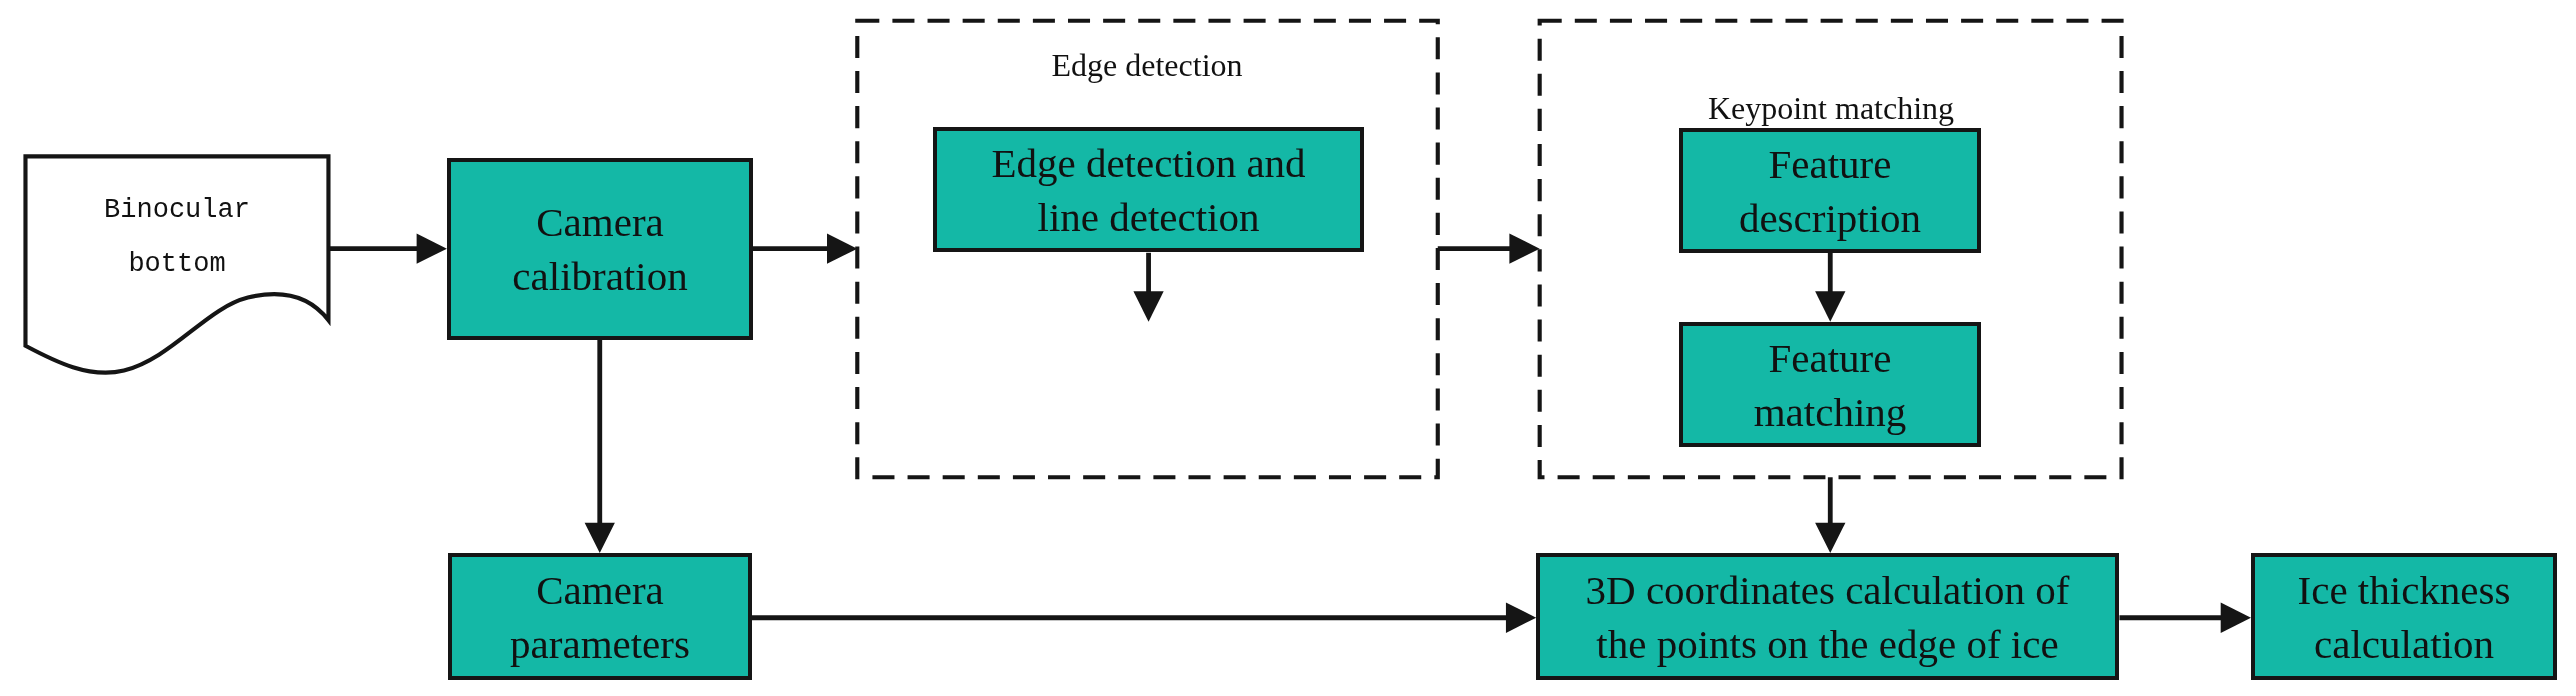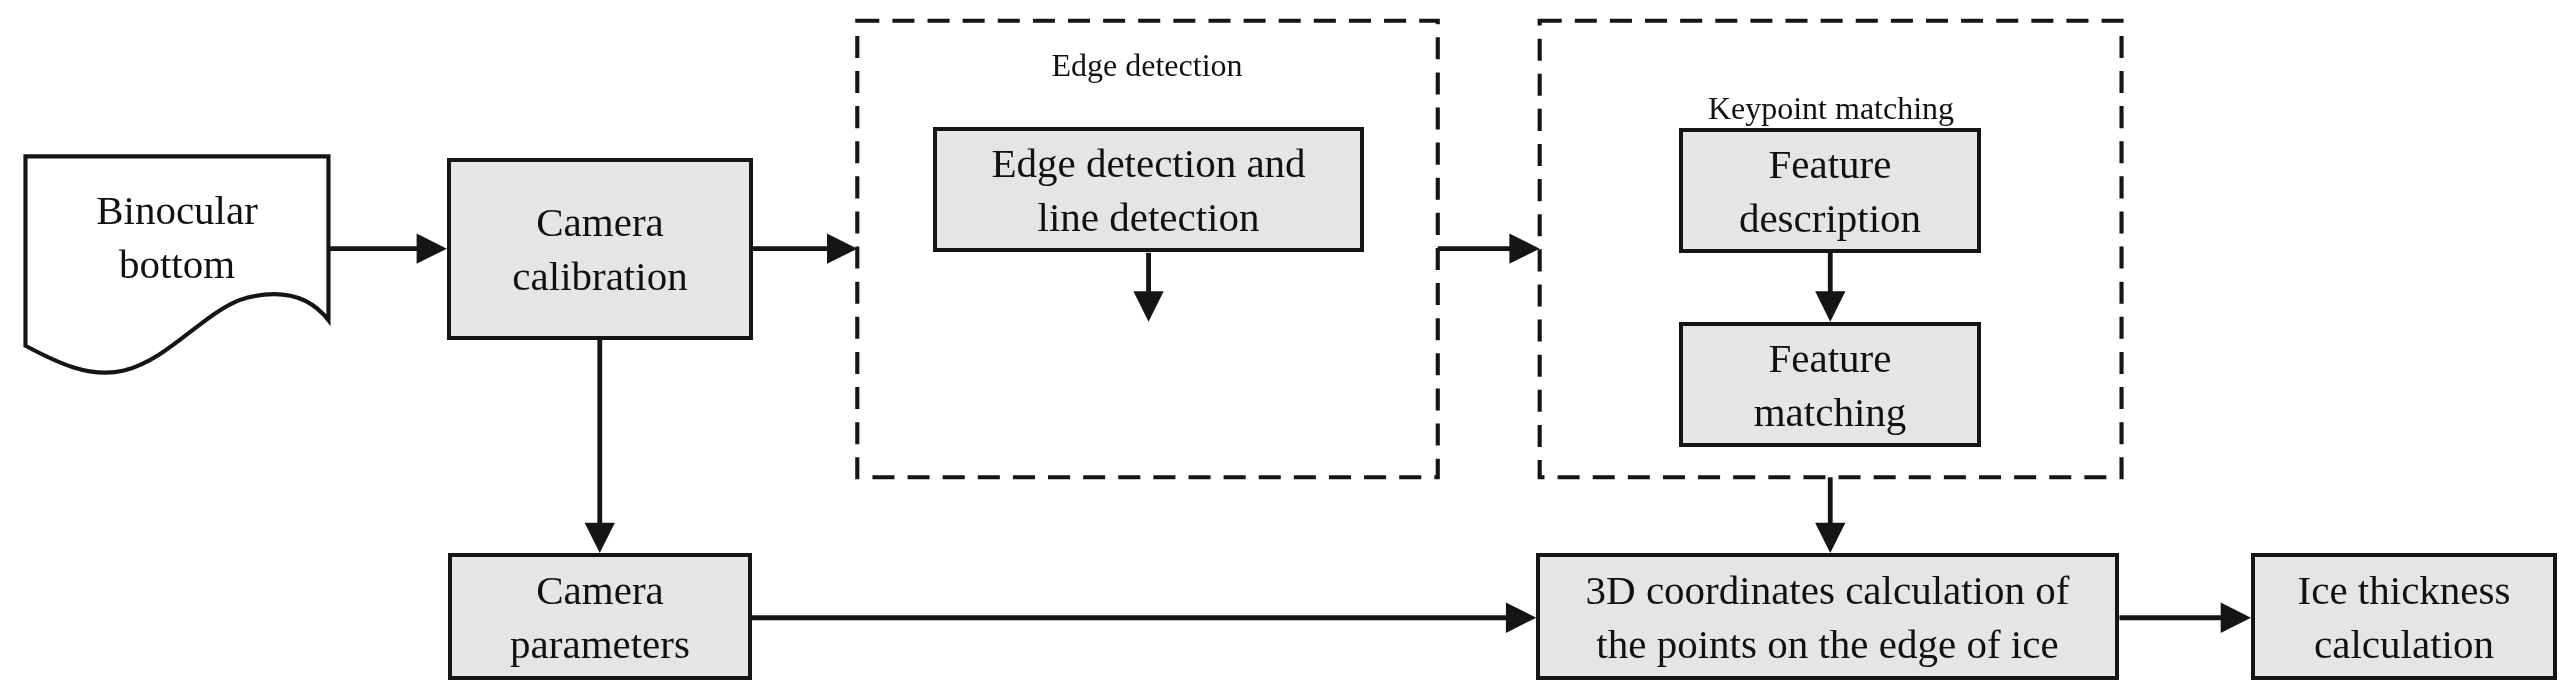--- a/index.html
+++ b/index.html
@@ -18,40 +18,41 @@
   }
   #shapes {
     position: absolute;
     left: 0;
     top: 0;
   }
   .node {
     position: absolute;
     box-sizing: border-box;
     border: 4.1px solid #151515;
-    background: #e5e5e5;
+    background: #14b8a6;
     display: flex;
     flex-direction: column;
     align-items: center;
     justify-content: center;
     text-align: center;
     font-size: 41px;
     line-height: 54px;
   }
   .node span { display: block; white-space: nowrap; }
   .plain-label {
     position: absolute;
     box-sizing: border-box;
     display: flex;
     flex-direction: column;
     align-items: center;
     justify-content: center;
     text-align: center;
-    font-size: 41px;
+    font-size: 27px;
     line-height: 54px;
+    font-family: Liberation Mono, monospace;
   }
   .group-title {
     position: absolute;
     box-sizing: border-box;
     display: flex;
     align-items: center;
     justify-content: center;
     text-align: center;
     font-size: 32px;
     line-height: 48px;

